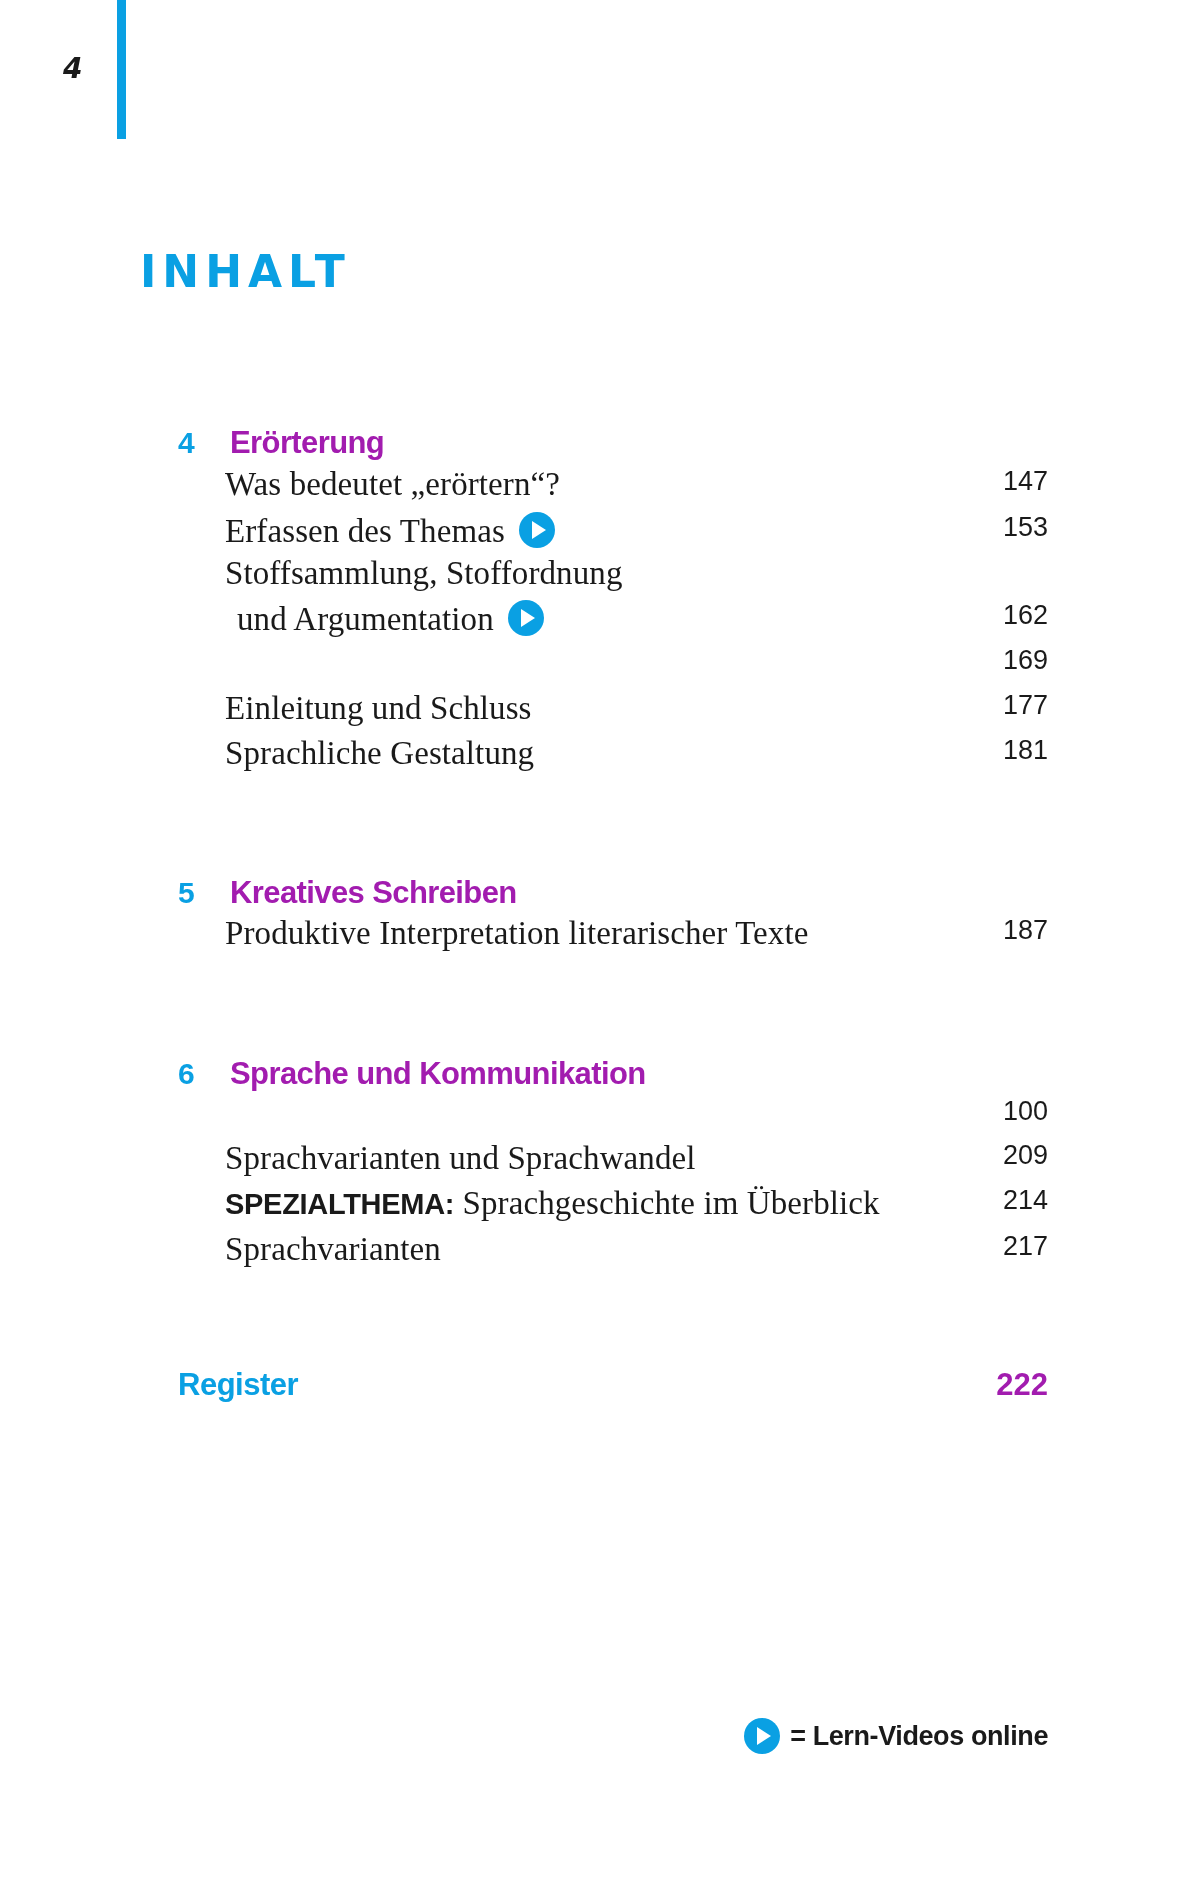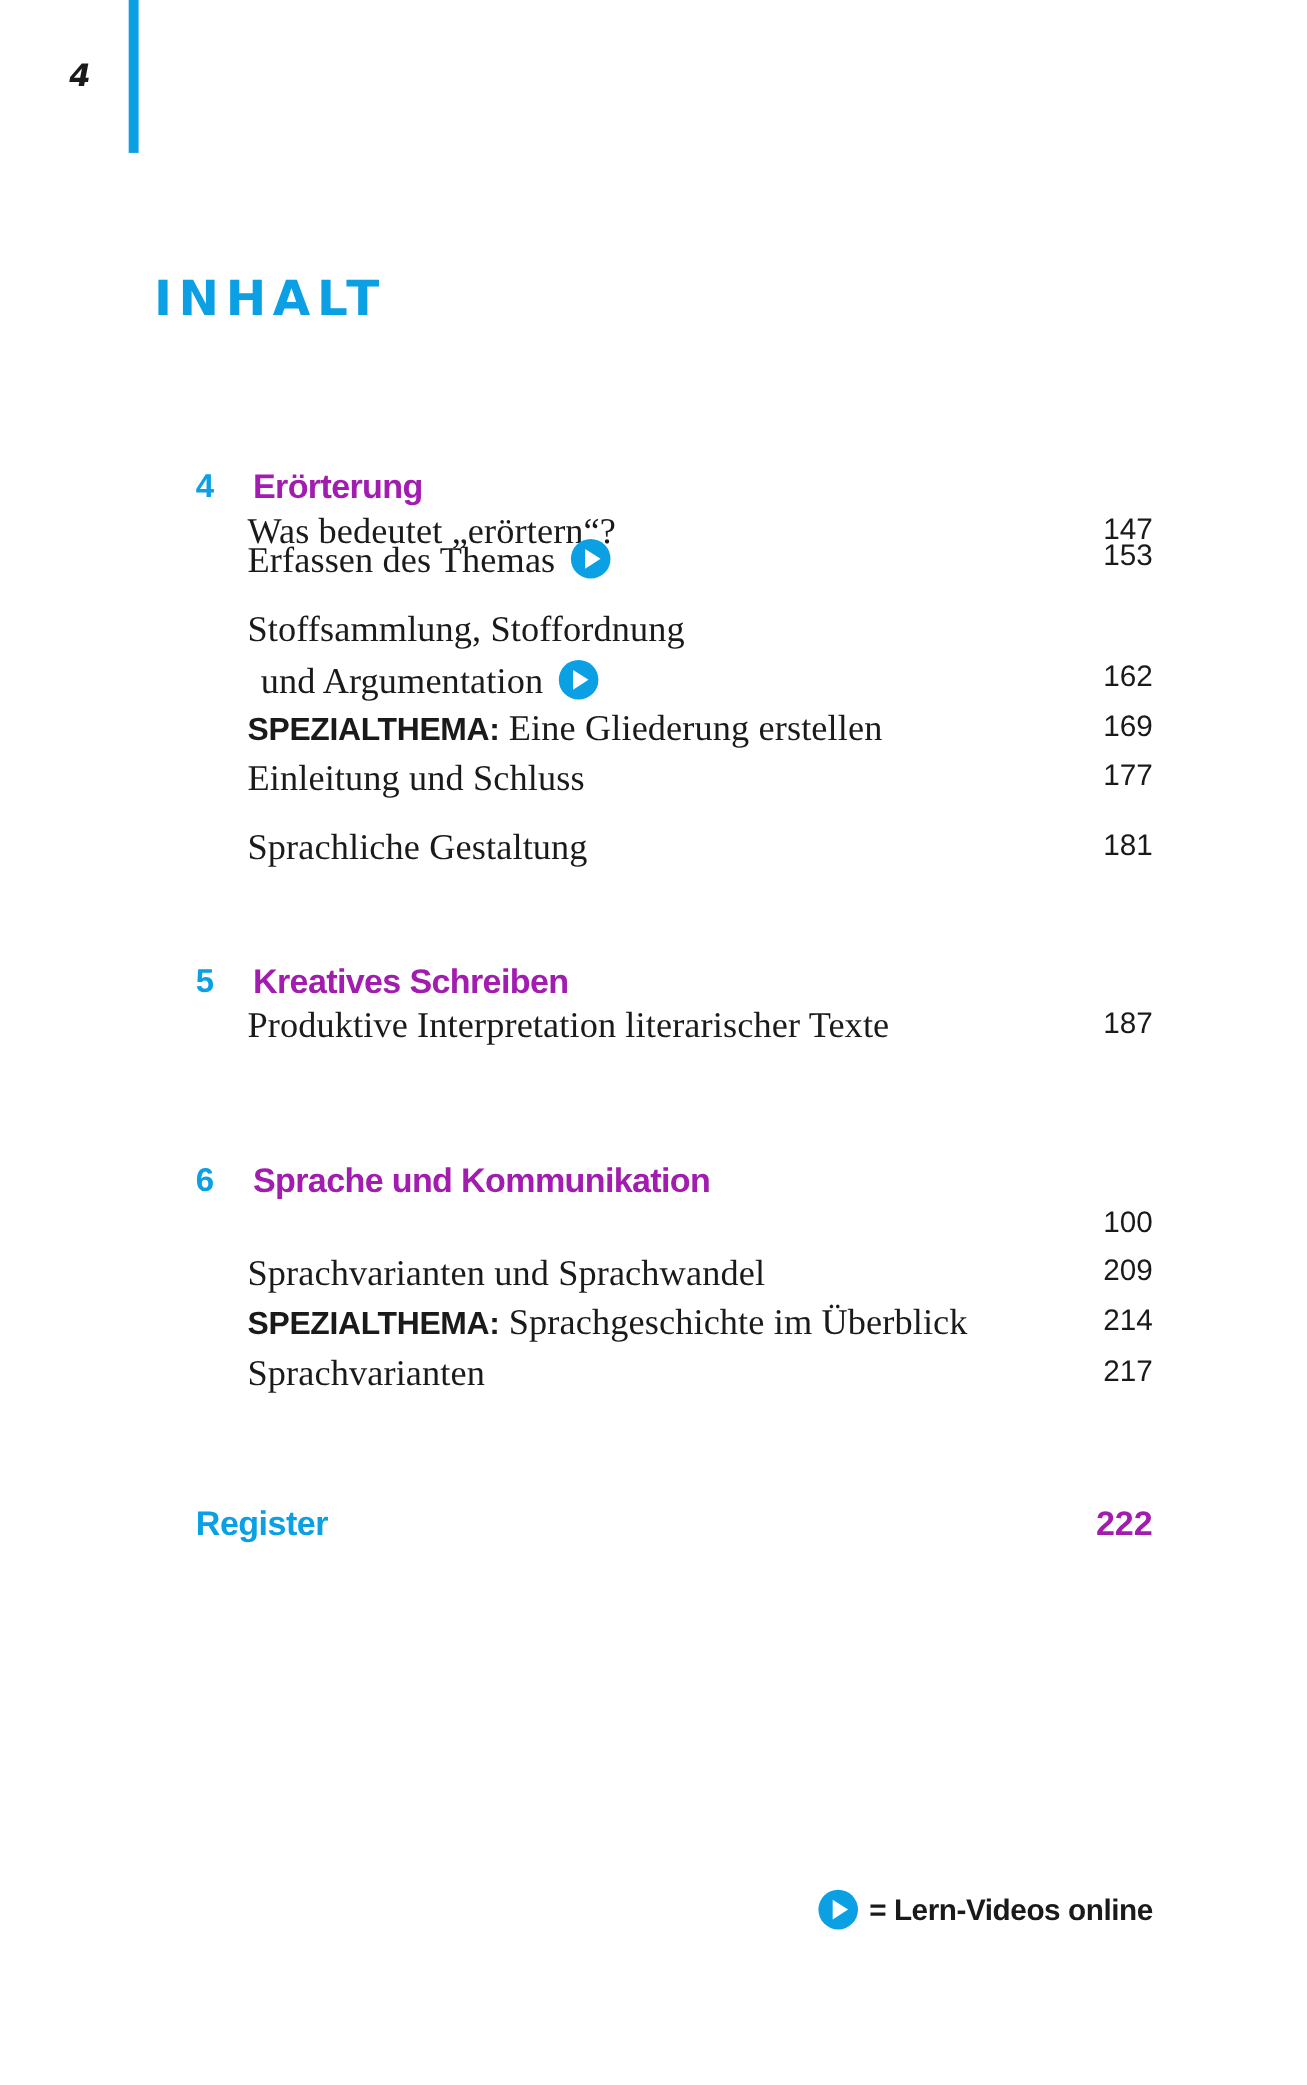--- a/index.html
+++ b/index.html
@@ -29,40 +29,39 @@
 <div class="title">INHALT</div>
 
 <div class="row" style="top:420px;">
   <span class="chap-num">4</span>
   <span class="chap-title">Erörterung</span>
 </div>
 <div class="row" style="top:462px;">
   <span class="entry">Was bedeutet „erörtern“?</span>
   <span class="pg">147</span>
 </div>
-<div class="row" style="top:486px;">
+<div class="row" style="top:508px;">
   <span class="entry"><span>Erfassen des Themas</span><span class="video-icon"></span></span>
   <span class="pg">153</span>
 </div>
 <div class="row" style="top:551px;">
   <span class="entry">Stoffsammlung, Stoffordnung</span>
 </div>
 <div class="row" style="top:596px;">
   <span class="entry indent"><span>und Argumentation</span><span class="video-icon"></span></span>
   <span class="pg">162</span>
 </div>
 <div class="row" style="top:641px;">
-  <span class="entry"><span class="spez">SPEZIALTHEMA:</span><span> Eine Gliederung erstellen</span></span>
   <span class="pg">169</span>
 </div>
 <div class="row" style="top:686px;">
   <span class="entry">Einleitung und Schluss</span>
   <span class="pg">177</span>
 </div>
-<div class="row" style="top:749px;">
+<div class="row" style="top:731px;">
   <span class="entry">Sprachliche Gestaltung</span>
   <span class="pg">181</span>
 </div>
 
 <div class="row" style="top:870px;">
   <span class="chap-num">5</span>
   <span class="chap-title">Kreatives Schreiben</span>
 </div>
 <div class="row" style="top:911px;">
   <span class="entry">Produktive Interpretation literarischer Texte</span>

